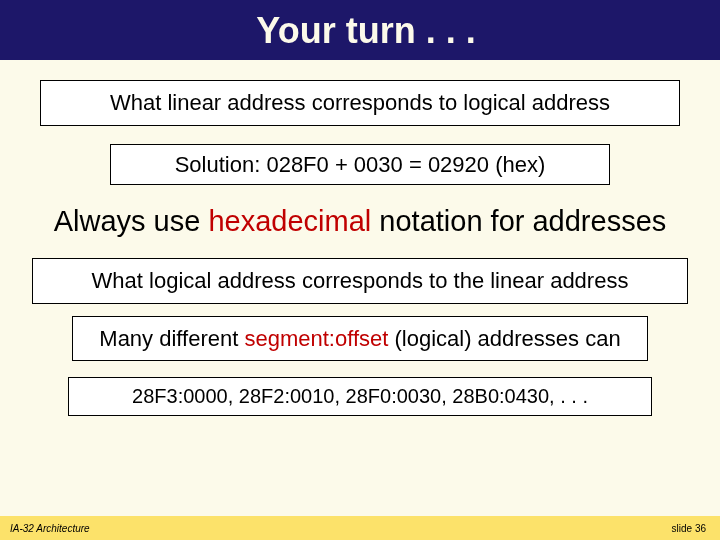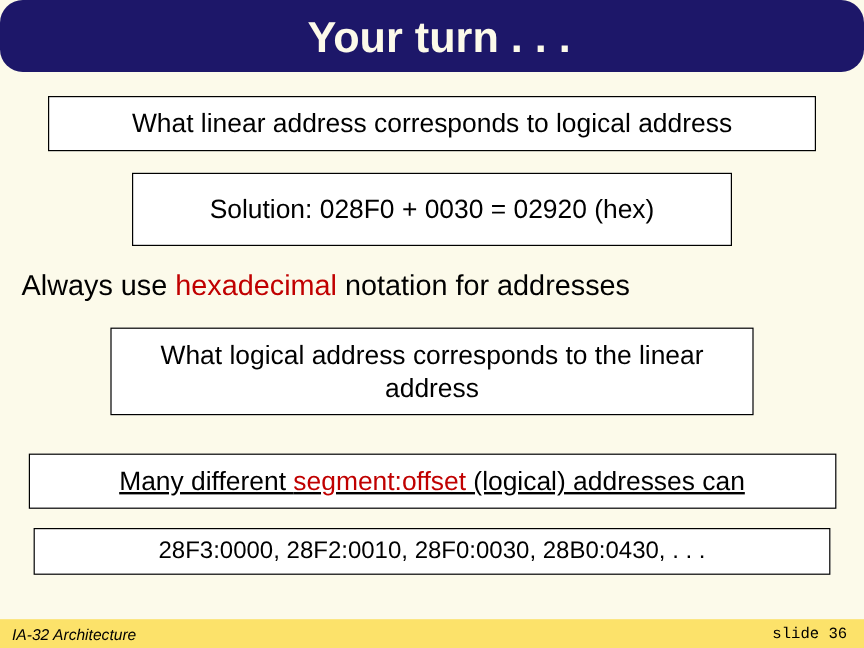--- a/index.html
+++ b/index.html
@@ -7,65 +7,65 @@
   body {
     background: #fcfaea;
     font-family: Arial, Helvetica, sans-serif;
     position: relative;
   }
   .header {
     background: #1d1769;
     width: 100%;
     padding: 10px 0 8px 12px;
     text-align: center;
-    border-radius: 19px;
   }
   .header h1 {
     font-family: "Comic Sans MS", "Comic Sans", cursive, sans-serif;
     color: #fcfaea;
     font-size: 36px;
     font-weight: bold;
   }
   .content {
     padding: 14px 18px 0 18px;
   }
   .box {
     border: 1px solid #000;
     background: #fff;
     text-align: center;
     font-size: 22px;
     line-height: 1.25;
     padding: 8px 10px;
     margin: 0 auto;
   }
   .box.q1 { width: 640px; margin-top: 6px; }
-  .box.sol { width: 500px; margin-top: 18px; padding: 16px 10px; }
+  .box.sol { width: 500px; margin-top: 18px; padding: 6px 10px; }
   .note {
-    font-size: 24px;
+    text-align: center;
+    font-size: 29px;
     margin-top: 20px;
   }
-  .box.q2 { width: 536px; margin-top: 20px; }
-  .box.ans { width: 673px; margin-top: 32px; text-decoration: underline; }
-  .box.ex { width: 664px; margin-top: 16px; font-size: 20px; padding: 6px 8px; }
+  .box.q2 { width: 656px; margin-top: 20px; }
+  .box.ans { width: 576px; margin-top: 12px; }
+  .box.ex { width: 584px; margin-top: 16px; font-size: 20px; padding: 6px 8px; }
   .red { color: #c00000; }
   .footer {
     position: absolute;
     left: 0; bottom: 0;
     width: 100%;
     height: 24px;
     background: #fce26a;
     display: flex;
     align-items: center;
-    font-size: 13px;
+    font-size: 10px;
     font-style: italic;
     color: #000;
   }
   .footer .left { position: absolute; left: 10px; }
   .footer .center { width: 100%; text-align: center; }
-  .footer .right { position: absolute; right: 14px; font-style: normal; font-family: Liberation Mono, monospace; }
+  .footer .right { position: absolute; right: 14px; font-style: normal; }
 </style>
 </head>
 <body>
 
 <div class="header">
   <h1>Your turn . . .</h1>
 </div>
 
 <div class="content">
 

